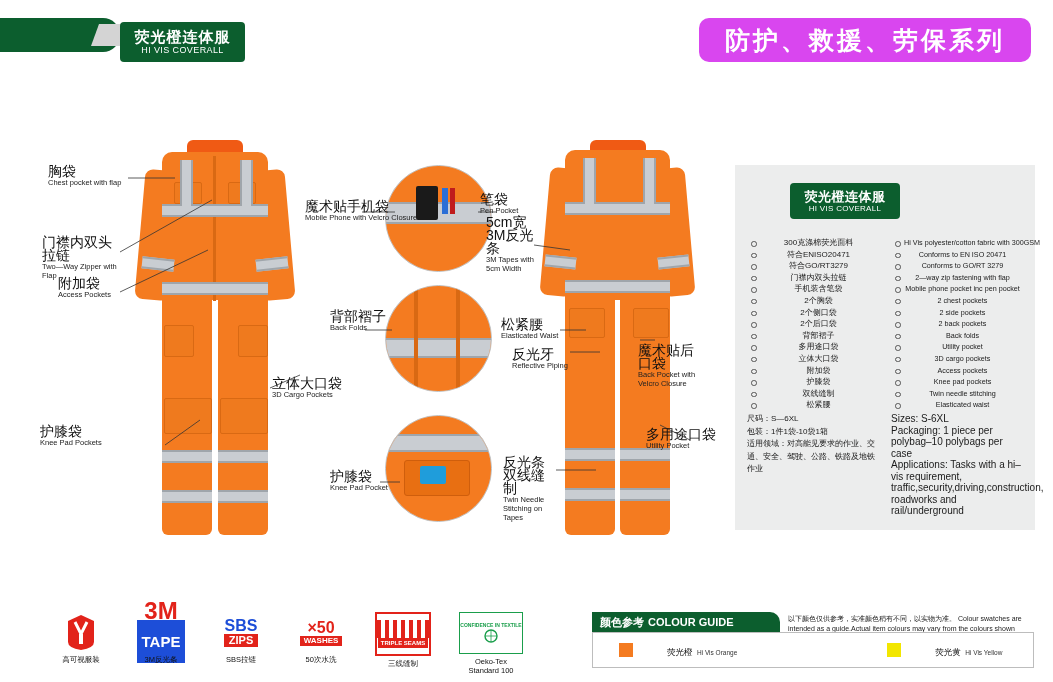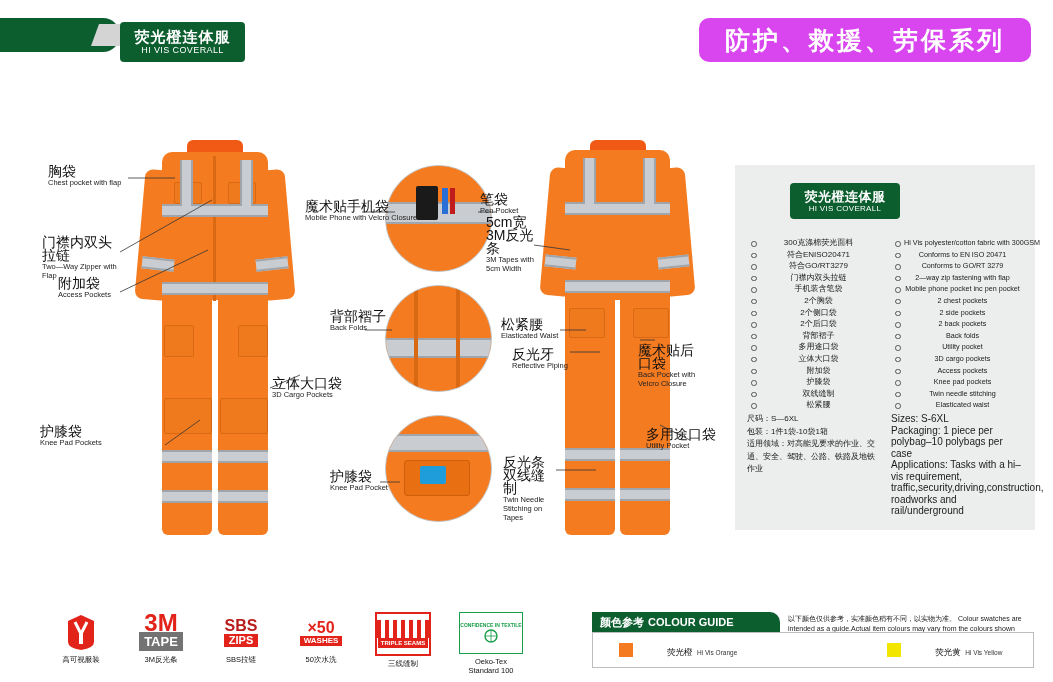--- a/index.html
+++ b/index.html
@@ -330,28 +330,28 @@
           <path d="M17 10 L23 22 L29 10" stroke="#fff" stroke-width="3" fill="none"></path>
           <rect x="21" y="22" width="4" height="10" fill="#fff"></rect>
         </svg>
       </div>
       <div class="lbl">高可视服装</div>
     </div>
 
     <div class="ic">
       <div class="box" style="flex-direction:column;">
         <div style="color:#e2231a;font-size:24px;font-weight:bold;line-height:19px;">3M</div>
-        <div style="background:#737373;color:#fff;font-size:13px;font-weight:bold;padding:4px 5px;line-height:11px;">TAPE</div>
+        <div style="background:#1d4ed8;color:#fff;font-size:15px;font-weight:bold;padding:16px 5px;line-height:11px;">TAPE</div>
       </div>
       <div class="lbl">3M反光条</div>
     </div>
 
     <div class="ic">
       <div class="box" style="flex-direction:column;">
-        <div style="color:#b91c1c;font-size:16px;font-weight:bold;line-height:17px;">SBS</div>
+        <div style="color:#1d4ed8;font-size:16px;font-weight:bold;line-height:17px;">SBS</div>
         <div style="background:#e2231a;color:#fff;font-size:11px;font-weight:bold;padding:0 5px;line-height:13px;">ZIPS</div>
       </div>
       <div class="lbl">SBS拉链</div>
     </div>
 
     <div class="ic">
       <div class="box" style="flex-direction:column;">
         <div style="color:#e2231a;font-size:16px;font-weight:bold;line-height:17px;">×50</div>
         <div style="background:#e2231a;color:#fff;font-size:8px;font-weight:bold;padding:0 4px;line-height:10px;">WASHES</div>
       </div>

